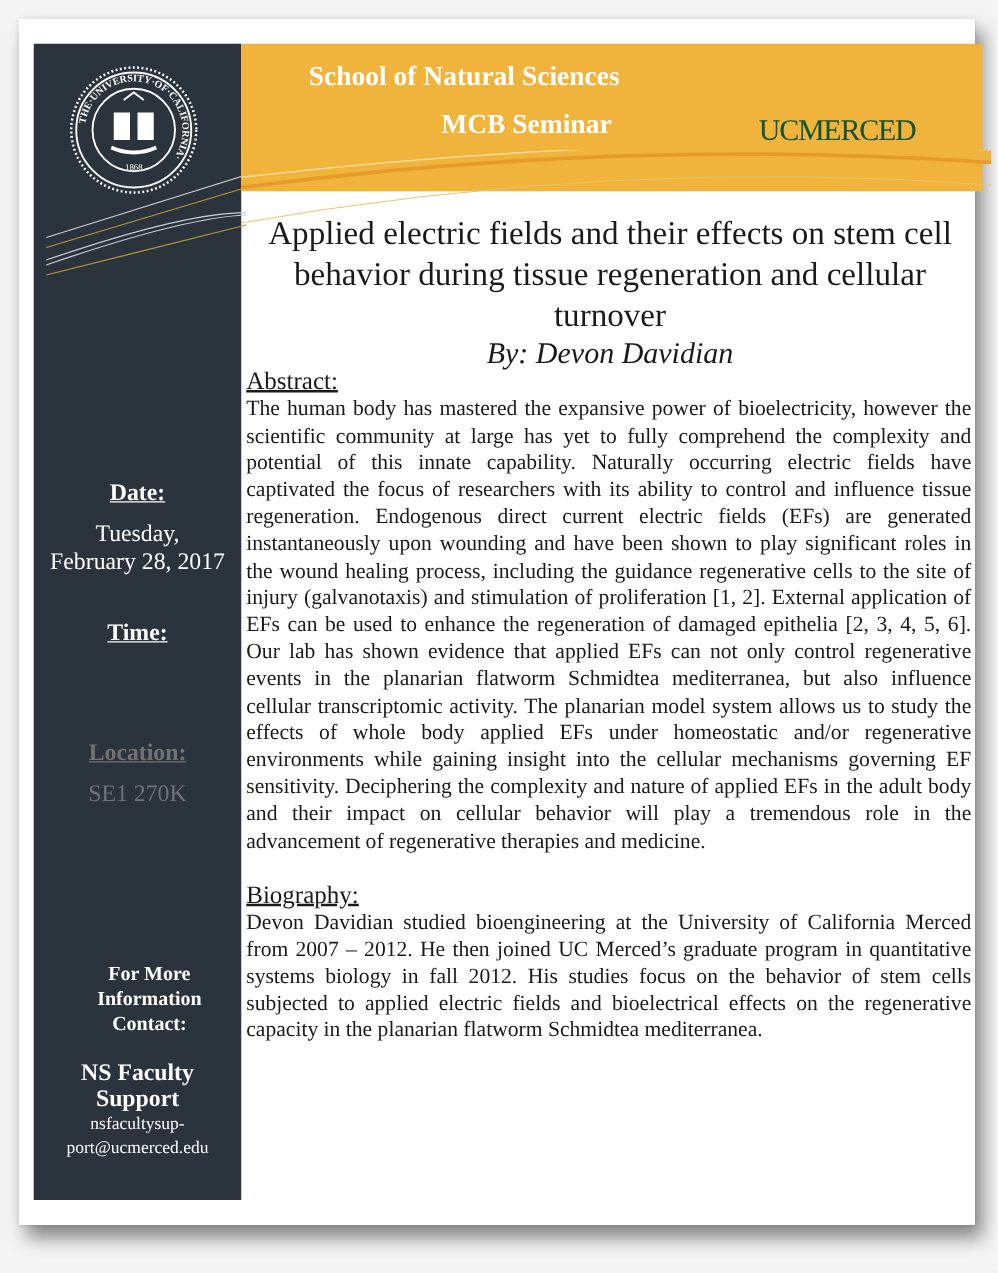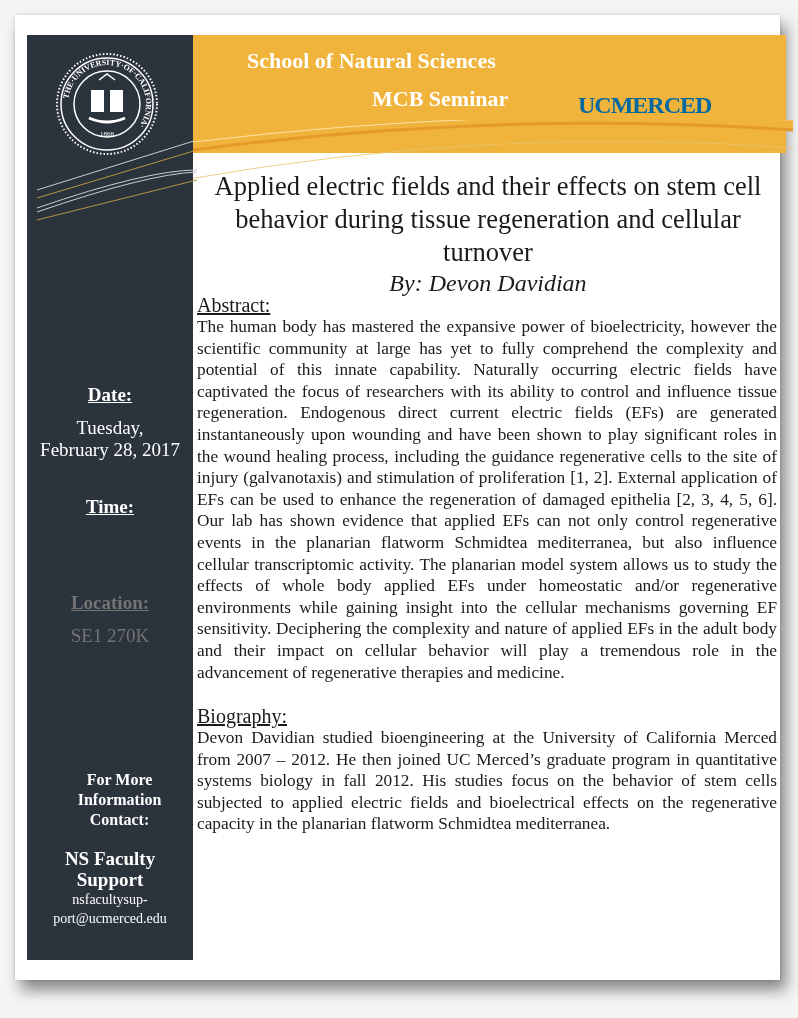--- a/index.html
+++ b/index.html
@@ -6,22 +6,22 @@
   body { width:798px; height:1018px; background:#f4f4f4; position:relative; overflow:hidden; font-family:"Liberation Serif", serif; }
   .page { position:absolute; left:15px; top:15px; width:765px; height:965px; background:#fff;
           box-shadow: 6px 10px 14px rgba(0,0,0,0.45), 0 0 3px rgba(0,0,0,0.15); }
   .sidebar { position:absolute; left:27px; top:35px; width:166px; height:925px; background:#2b333d; color:#fff; }
   .header { position:absolute; left:193px; top:35px; width:593px; height:118px; background:#f0b43c; overflow:hidden; }
   .header-curve { position:absolute; left:193px; top:120px; width:600px; height:80px; }
   .seal { position:absolute; left:55px; top:52px; width:104px; height:104px; }
   .stripes { position:absolute; left:27px; top:140px; width:260px; height:120px; }
   .h-title1, .h-title2 { position:absolute; color:#fff; font-weight:bold; font-size:22px; line-height:34px; white-space:nowrap; }
   .h-title1 { left:247px; top:44px; }
-  .h-title2 { left:372px; top:82px; }
-  .ucm { position:absolute; left:578px; top:92px; color:#0369a1; font-family:"Liberation Serif", serif; font-size:24px; letter-spacing:-1px;font-weight:bold; }
+  .h-title2 { left:353px; top:82px; }
+  .ucm { position:absolute; left:607px; top:92px; color:#14532d; font-family:"Liberation Serif", serif; font-size:24px; letter-spacing:-1px; }
   .talk-title { position:absolute; left:198px; top:170px; width:580px; text-align:center; font-size:26.5px; line-height:33px; color:#1a1a1a; }
   .byline { font-style:italic; font-size:24px; line-height:28px; }
   .main { position:absolute; left:197px; top:294px; width:580px; color:#1a1a1a; font-size:17.3px; line-height:21.6px; }
   .sec-head { font-weight:normal; text-decoration:underline; font-size:20px; line-height:22px; }
   .para { text-align:justify; hyphens:manual; }
   .bio-head { margin-top:22px; }
   .side-block { position:absolute; left:27px; width:166px; text-align:center; }
   .side-head { font-weight:bold; text-decoration:underline; font-size:19px; line-height:22px; }
   .side-val { font-size:19px; line-height:22px; margin-top:11px; }
   .contact-head { font-weight:bold; font-size:16px; line-height:20px;padding-left:19px; }

